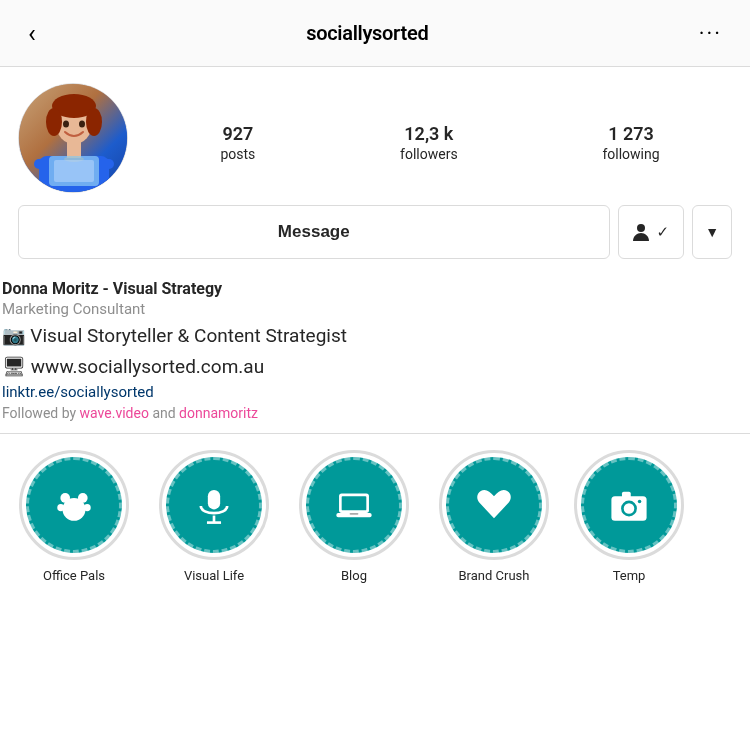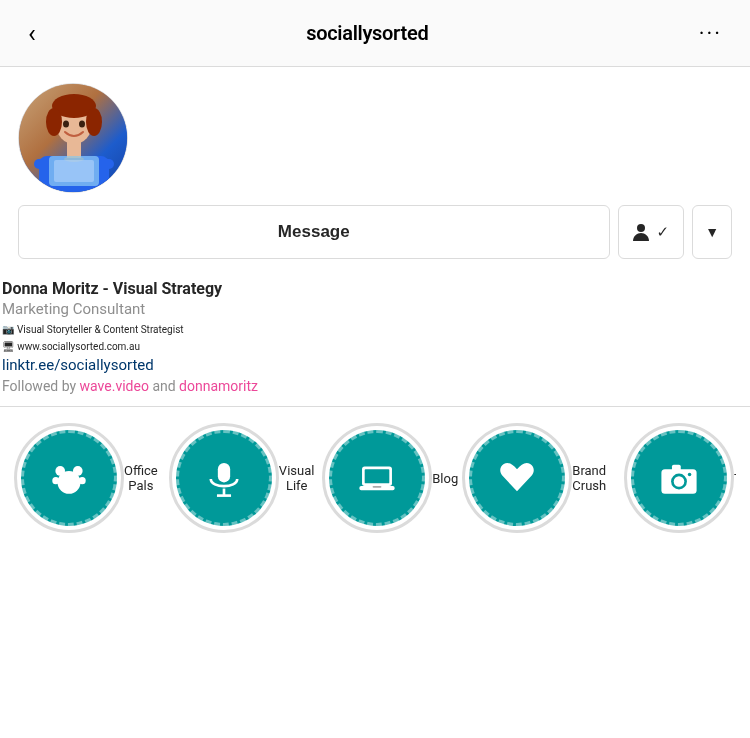--- a/index.html
+++ b/index.html
@@ -138,21 +138,21 @@
       font-weight: 700;
       color: #262626;
       margin-bottom: 2px;
     }
     .bio-job {
       font-size: 15px;
       color: #8e8e8e;
       margin-bottom: 4px;
     }
     .bio-line {
-      font-size: 10px;
+      font-size: 19px;
       color: #262626;
       display: flex;
       align-items: center;
       gap: 6px;
       margin-bottom: 2px;
       line-height: 1.5;
     }
     .bio-link {
       font-size: 15px;
       color: #00376b;
@@ -179,22 +179,23 @@
 
     
     .highlights-row {
       display: flex;
       gap: 20px;
       padding: 0 14px;
       overflow-x: hidden;
     }
     .highlight-item {
       display: flex;
-      flex-direction: row;
-      align-items: center;
+      flex-direction: column;
+      align-items: center;
+      gap: 8px;
       cursor: pointer;
       min-width: 120px;
     }
     .highlight-circle {
       width: 110px;
       height: 110px;
       border-radius: 50%;
       border: 3px solid #dbdbdb;
       padding: 4px;
       display: flex;
@@ -269,20 +270,34 @@
 
           <rect x="15" y="75" width="20" height="10" rx="5" fill="#2563eb"></rect>
           <rect x="75" y="75" width="20" height="10" rx="5" fill="#2563eb"></rect>
 
           <rect x="30" y="72" width="50" height="30" rx="4" fill="#90cdf4" opacity="0.7"></rect>
           <rect x="35" y="76" width="40" height="22" rx="2" fill="#bfdbfe" opacity="0.5"></rect>
         </svg>
       </div>
     </div>
 
+    <div class="stats-container">
+      <div class="stat-item">
+        <span class="stat-number">927</span>
+        <span class="stat-label">posts</span>
+      </div>
+      <div class="stat-item">
+        <span class="stat-number">12,3 k</span>
+        <span class="stat-label">followers</span>
+      </div>
+      <div class="stat-item">
+        <span class="stat-number">1 273</span>
+        <span class="stat-label">following</span>
+      </div>
+    </div>
   </div>
 
   <div class="buttons-row">
     <button class="btn-message">Message</button>
     <button class="btn-follow-check">
       <svg width="20" height="18" viewBox="0 0 20 18">
         <circle cx="8" cy="5" r="4" fill="#262626"></circle>
         <path d="M0 18 C0 13 4 10 8 10 C12 10 16 13 16 18" fill="#262626"></path>
       </svg>
       <span>✓</span>

